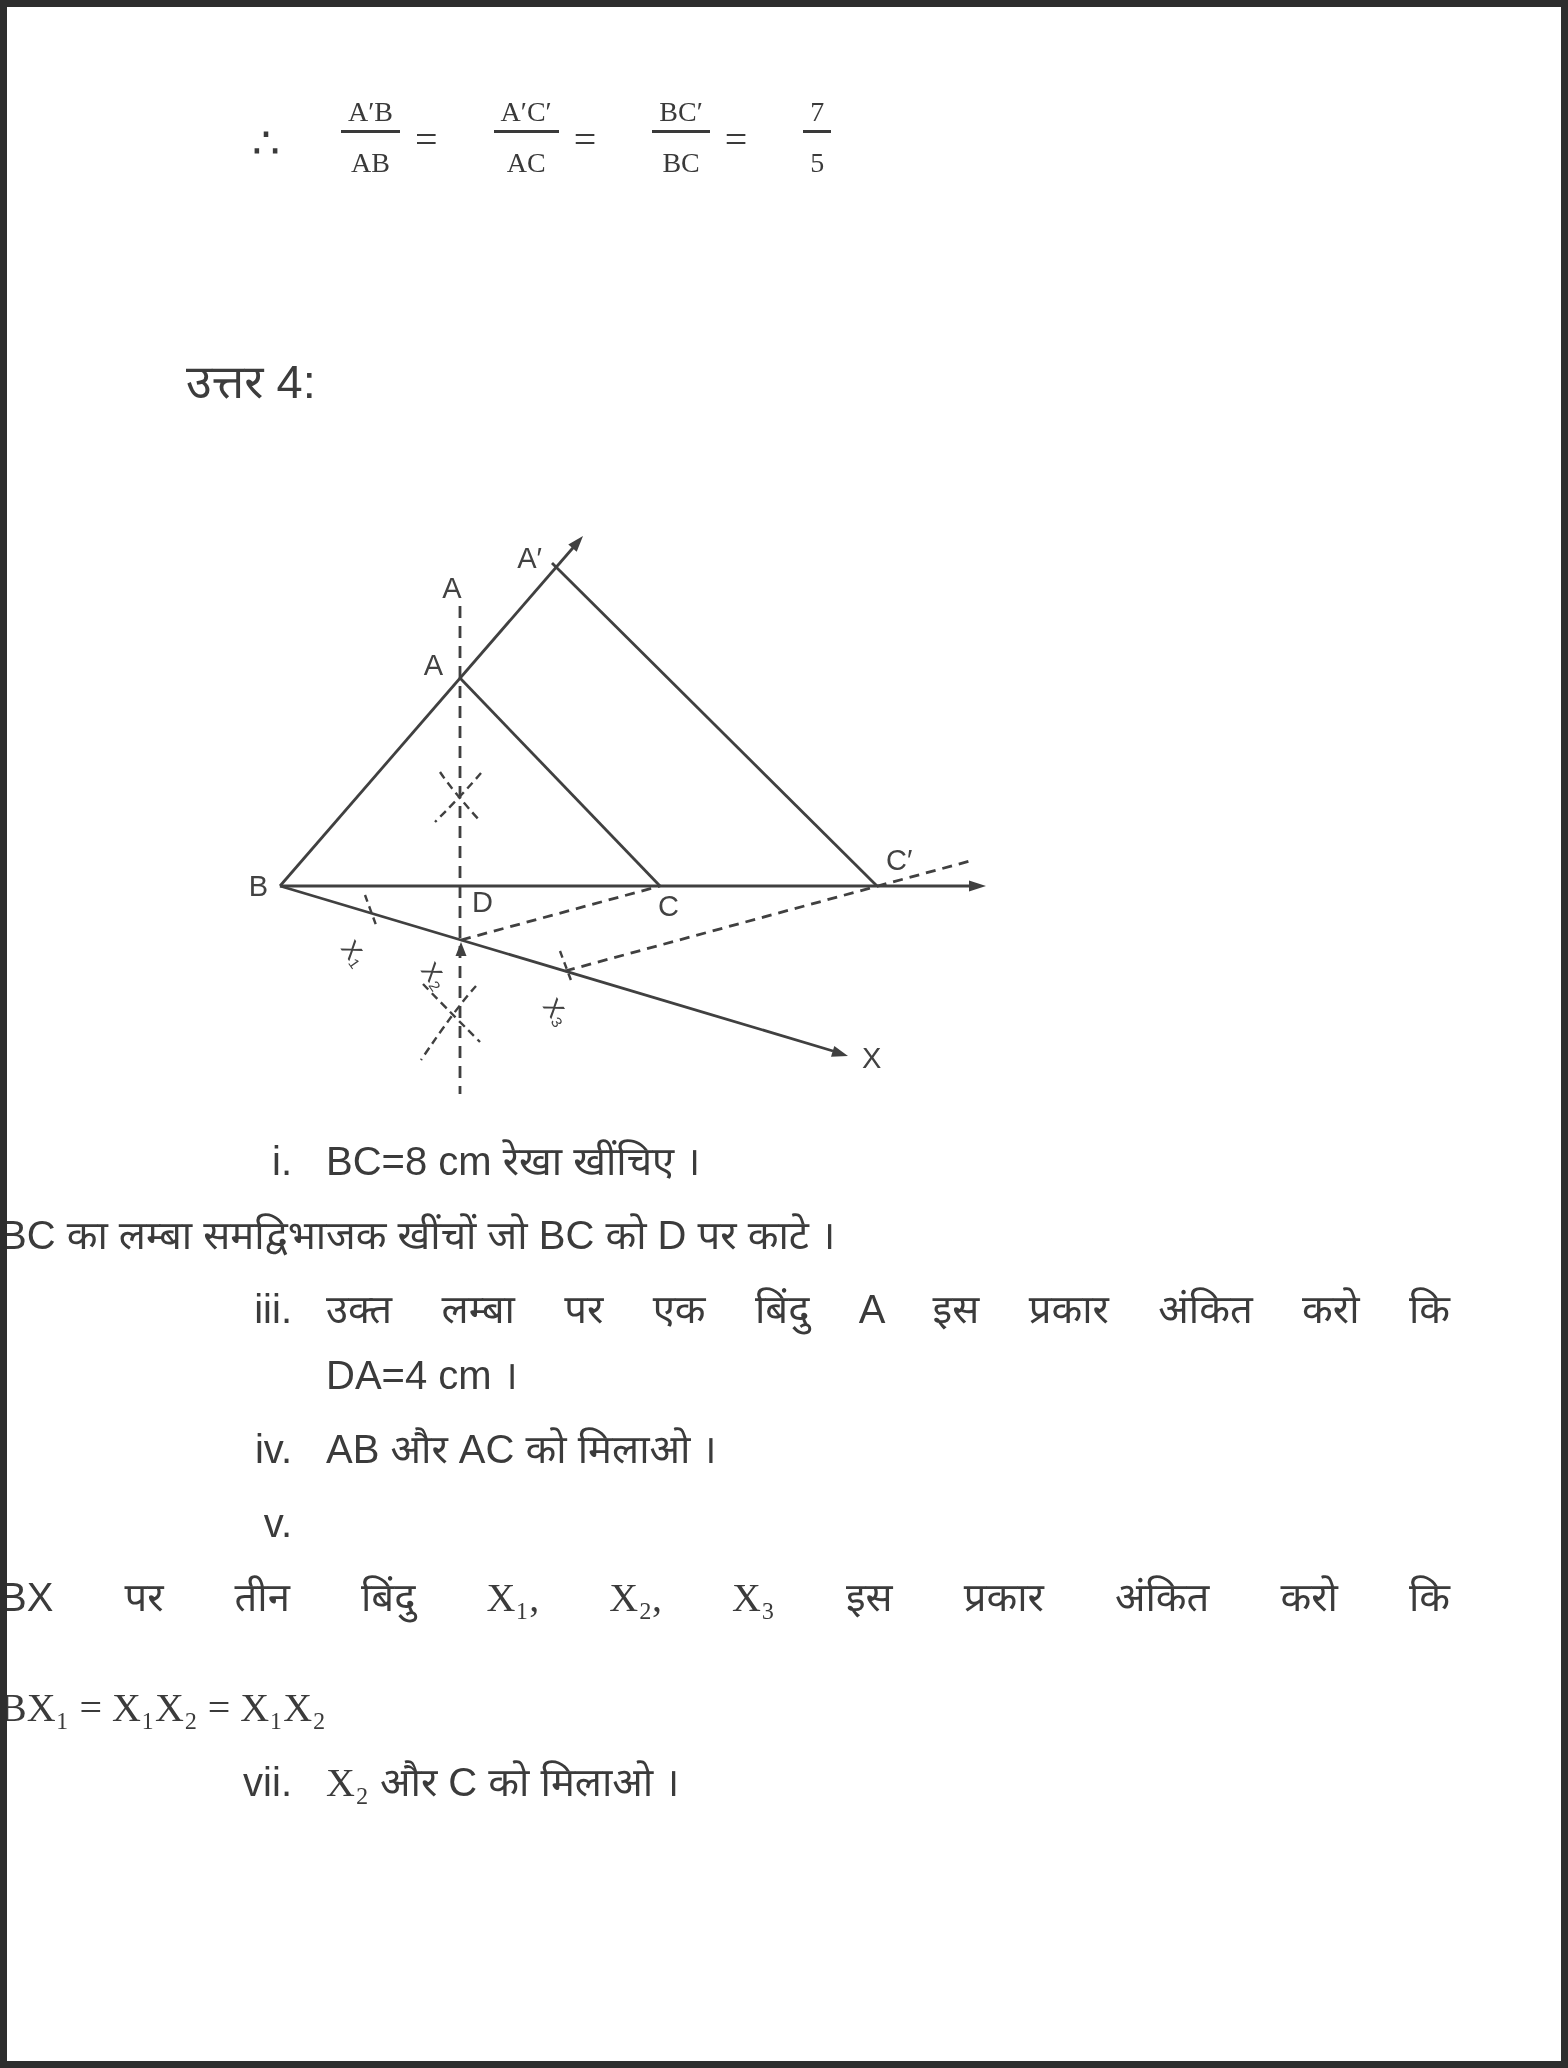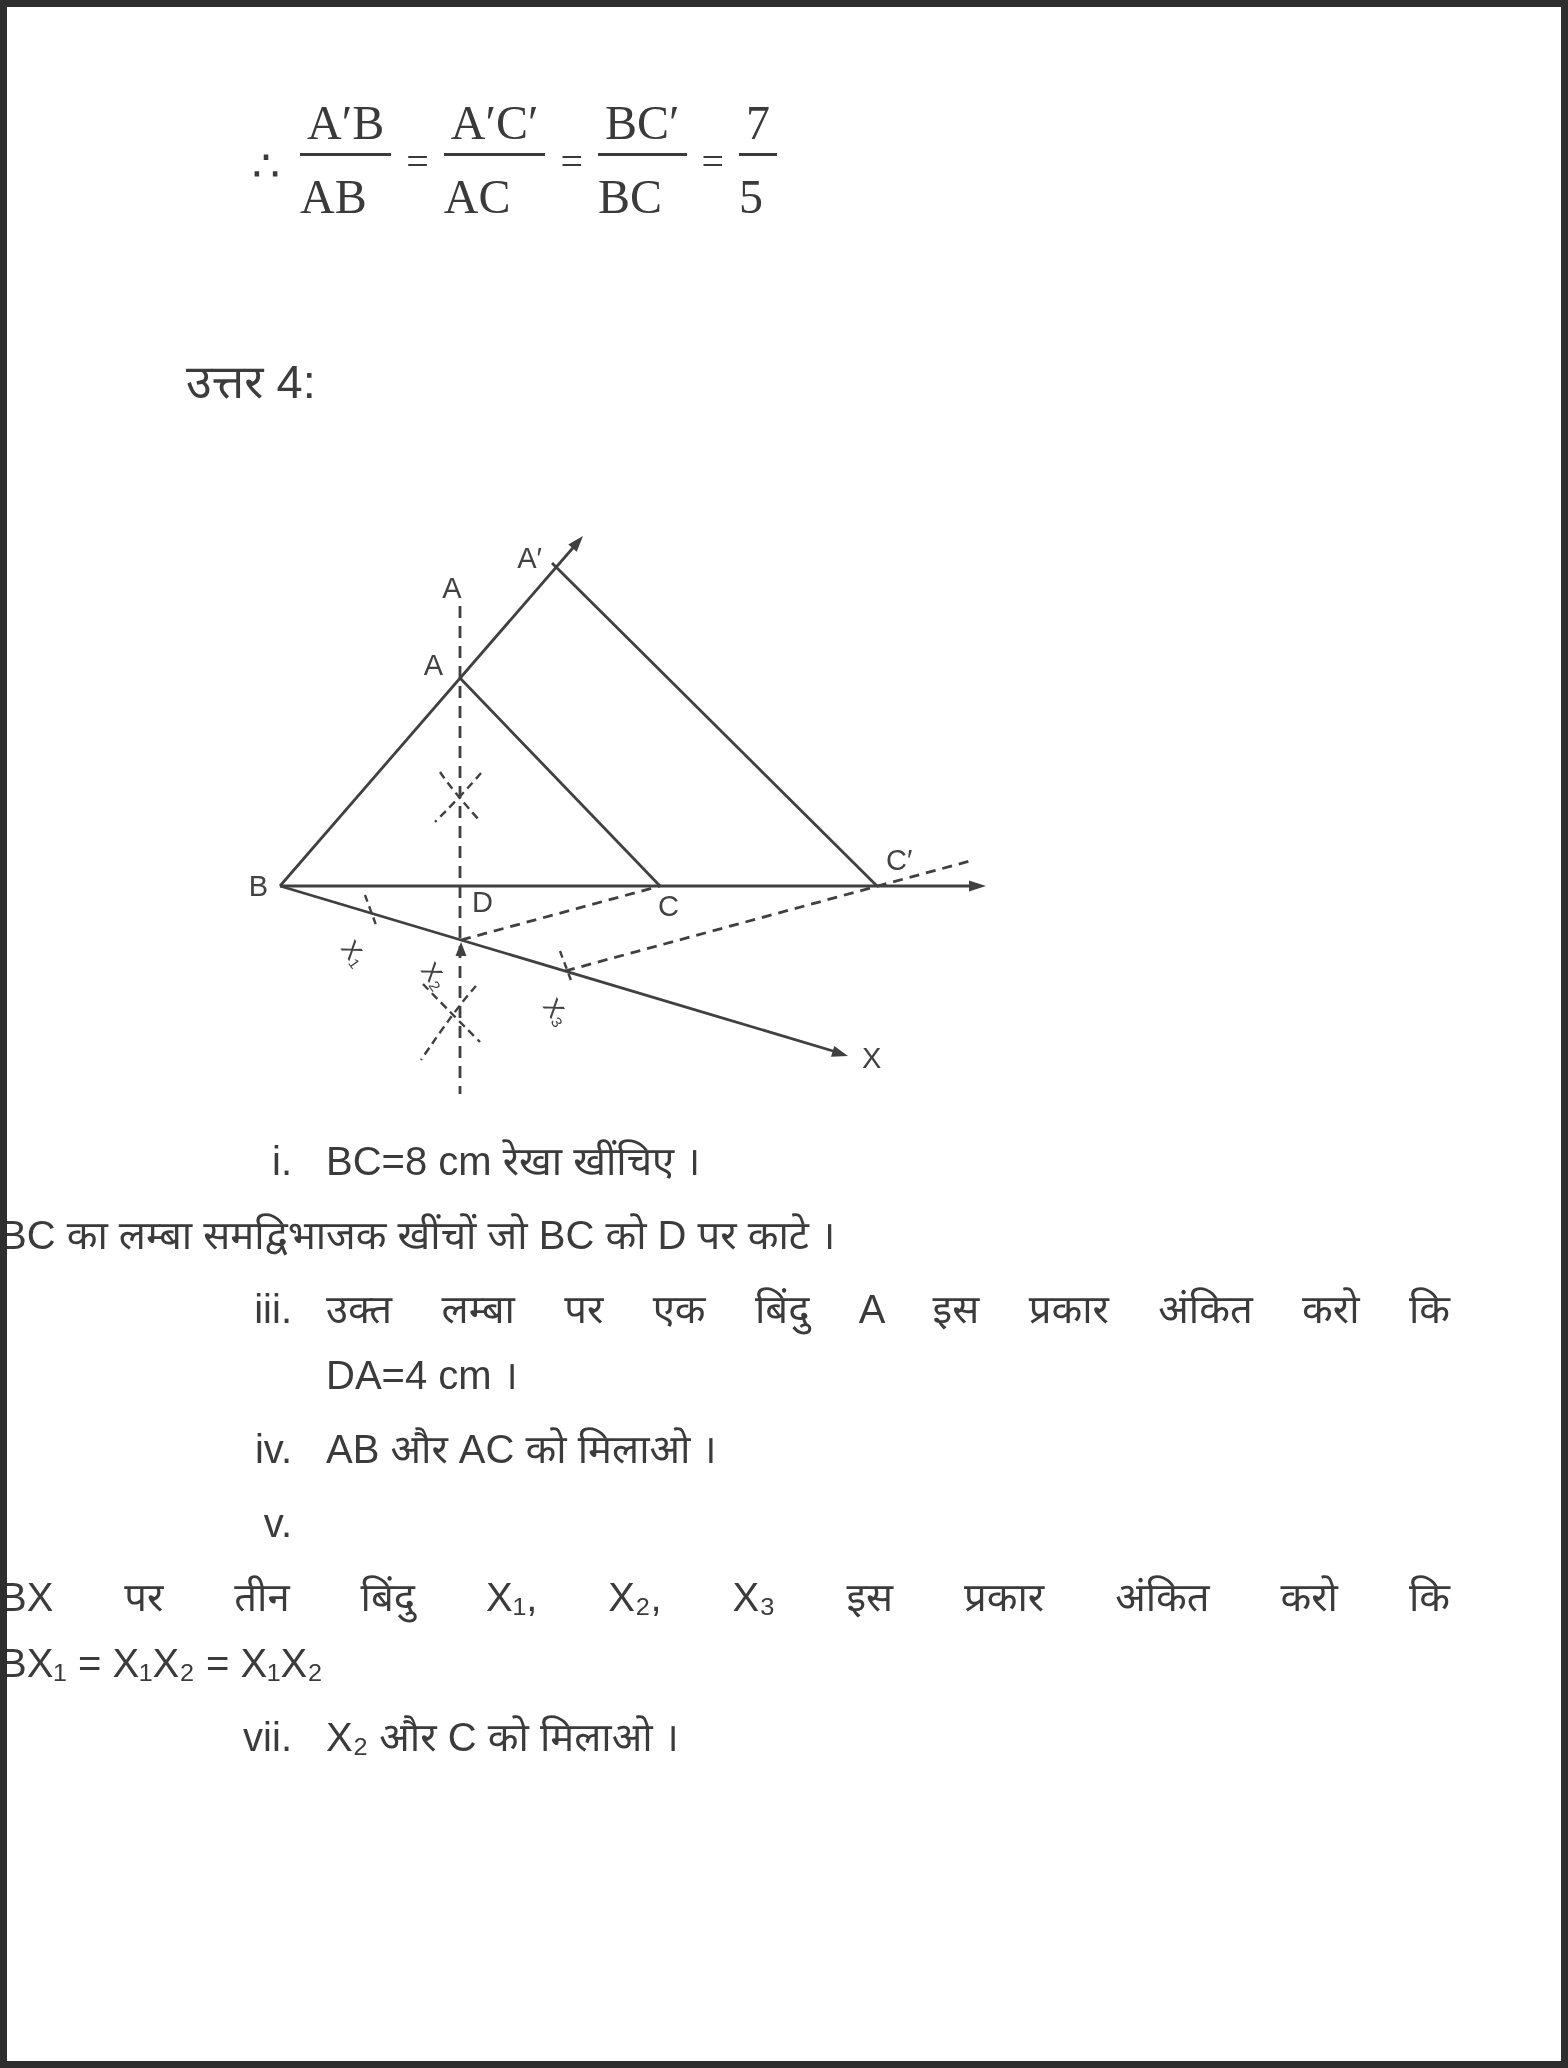--- a/index.html
+++ b/index.html
@@ -9,39 +9,39 @@
   }
   .frame{
     position:absolute;inset:0;border:7px solid #2e2e2e;pointer-events:none;z-index:50;
   }
   
   .formula{
     position:absolute;left:252px;top:96px;display:flex;align-items:center;
     font-family:"Liberation Serif",serif;color:#3a3a3a;
   }
   .therefore{font-size:44px;margin-right:20px;transform:translateY(6px);}
-  .frac{display:inline-block;font-size:48px;line-height:1.12;}
+  .frac{display:inline-block;text-align:center;font-size:28px;line-height:1.12;margin-left:41px;}
   .frac .num{border-bottom:3px solid #3a3a3a;padding:0 7px 3px 7px;display:block;}
   .frac .den{padding-top:14px;display:block;}
   .eq{font-size:40px;margin:0 15px;transform:translateY(2px);}
   
   .heading{
     position:absolute;left:186px;top:348px;font-size:47px;color:#3c3c3c;text-align:right;
   }
   
   .diagram{position:absolute;left:180px;top:478px;width:820px;height:640px;}
   .diagram text{font-family:"Liberation Sans",sans-serif;fill:#424242;font-size:29px;}
   .diagram text.small{font-size:25px;}
   
   .steps{position:absolute;left:0;top:1128px;width:1450px;}
   .step{display:flex;margin-bottom:8px;font-size:40px;line-height:66px;color:#3b3b3b;}
   .step .marker{width:292px;text-align:right;padding-right:34px;flex:0 0 auto;}
   .step .content{flex:1 1 auto;min-width:0;}
   .jline{text-align:justify;text-align-last:justify;}
-  .mathline,.mathseg{font-family:Liberation Sans, sans-serif;}
+  .mathline,.mathseg{font-family:Liberation Serif, serif;margin-top:44px;}
 </style>
 </head>
 <body>
 
 <div class="frame"></div>
 
 <div class="formula">
   <span class="therefore">∴</span>
   <span class="frac">
     <span class="num">A′B</span>

